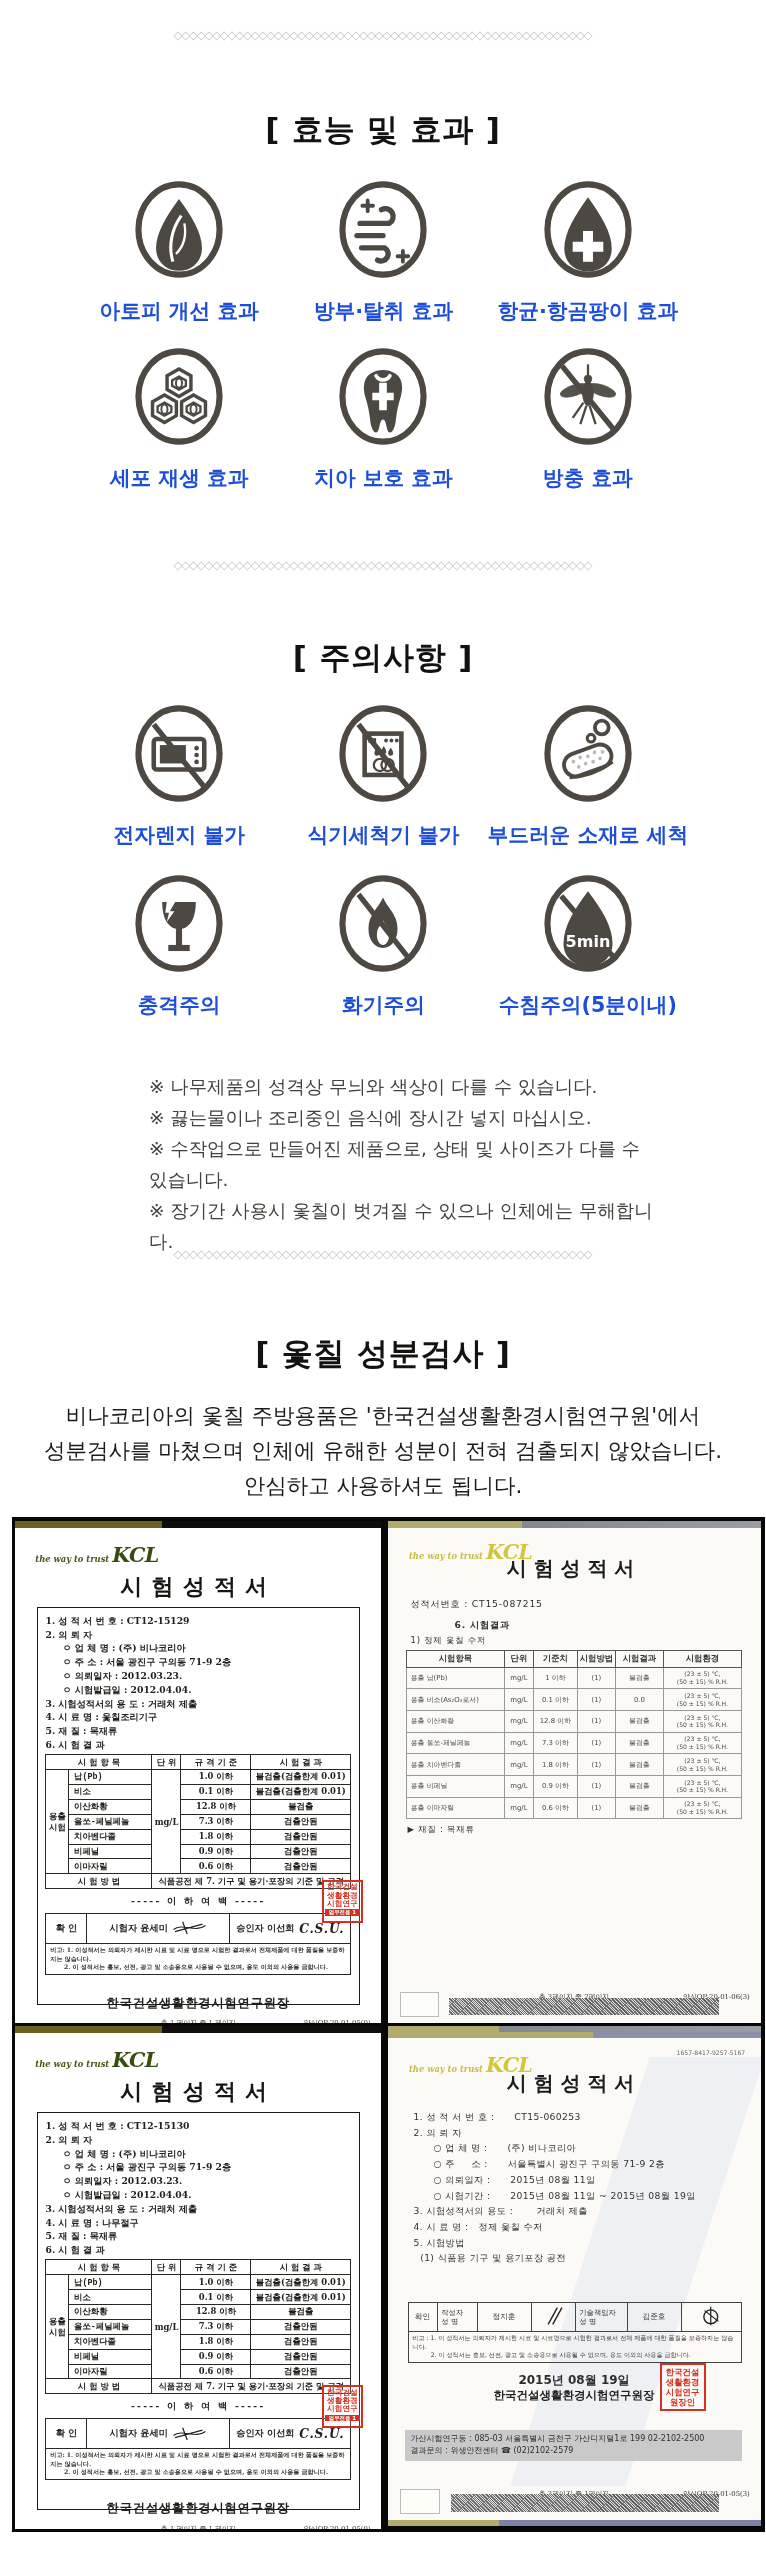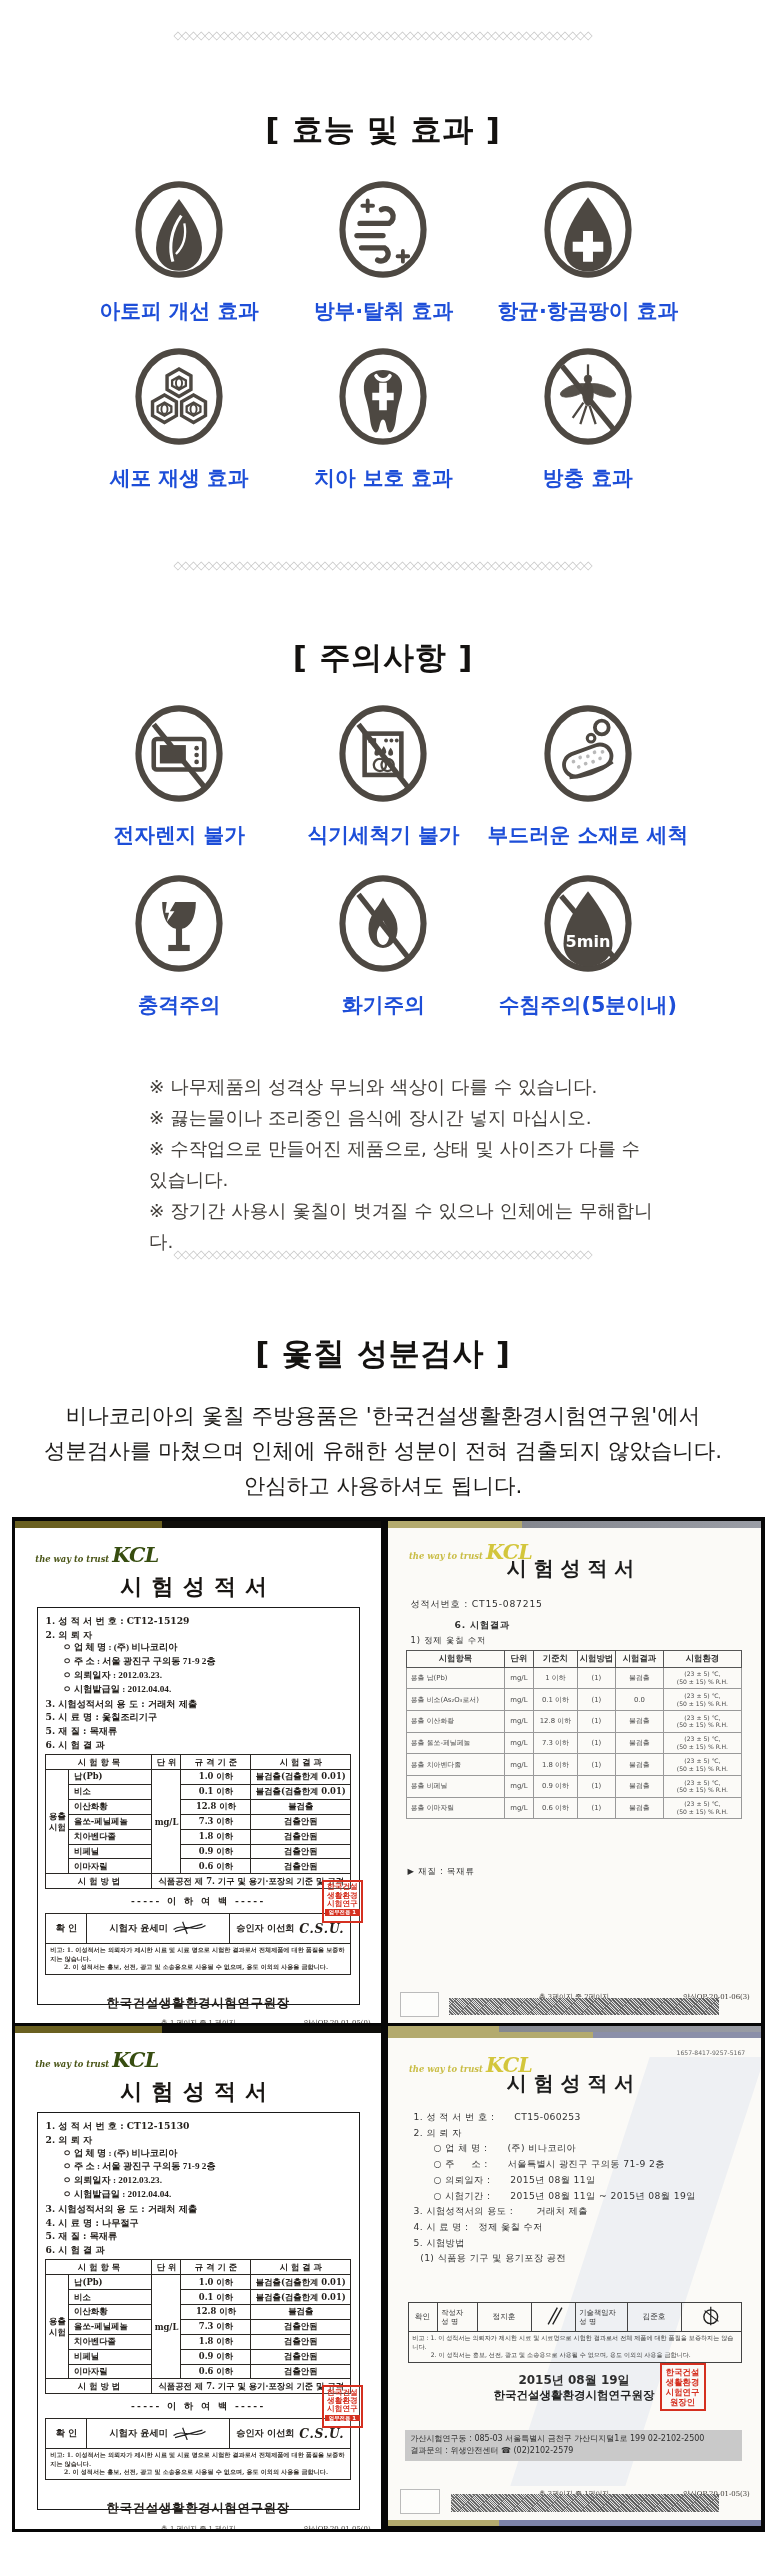--- a/index.html
+++ b/index.html
@@ -54,27 +54,27 @@
 
   .c-title-serif{position:absolute;width:100%;text-align:center;font-family:"DejaVu Serif",serif;
     font-size:22px;letter-spacing:9.2px;color:#171411;font-weight:600;}
   .c-title-sans{position:absolute;width:100%;text-align:center;font-size:20px;letter-spacing:6.9px;
     color:#1c1c1c;font-weight:800;}
 
   
   .bigbox{position:absolute;left:21.5px;top:86px;width:323px;height:398px;border:1.5px solid #1a1a1a;
     padding:6.1px 7.7px;box-sizing:border-box;font-family:"DejaVu Serif",serif;color:#24201c;}
   .bigbox .il{font-size:9.2px;line-height:13.8px;font-weight:700;white-space:nowrap;}
-  .bigbox .il.ind{padding-left:17px;font-family:Liberation Serif, serif;}
+  .bigbox .il.ind{padding-left:17px;}
 
   table.t1{border-collapse:collapse;width:100%;table-layout:fixed;margin-top:2.3px;
     font-family:"DejaVu Serif",serif;}
   table.t1 th,table.t1 td{border:1.1px solid #2a2723;font-size:8.4px;font-weight:700;
     text-align:center;padding:0.8px 1.5px;height:12.3px;overflow:hidden;white-space:nowrap;}
-  table.t1 td.l{text-align:left;padding-left:4.6px;}
+  table.t1 td.l{text-align:left;padding-left:4.6px;font-family:Liberation Mono, monospace;}
   table.t1 .grp{white-space:pre-line;font-size:8.4px;}
   .blankline{text-align:center;font-size:9.2px;letter-spacing:2.3px;margin:6.1px 0 4.6px 0;
     font-family:"DejaVu Serif",serif;font-weight:700;}
   .signbox{display:flex;border:1.5px solid #2a2723;height:29px;align-items:stretch;
     font-family:"DejaVu Serif",serif;}
   .signbox>div{display:flex;align-items:center;justify-content:center;font-size:9.2px;
     font-weight:700;gap:4.6px;}
   .signbox .sc1{width:40px;border-right:1.1px solid #2a2723;}
   .signbox .sc2{width:142px;border-right:1.1px solid #2a2723;}
   .signbox .sc3{flex:1;}
@@ -335,21 +335,21 @@
       </div>
       <div class="c-title-serif" style="top:51px;">시험성적서</div>
       <div class="bigbox">
         <div class="il">1. 성 적 서 번 호 : CT12-15129</div>
         <div class="il">2. 의 뢰 자</div>
         <div class="il ind">ㅇ 업 체 명 :  (주) 비나코리아</div>
         <div class="il ind">ㅇ 주      소 :  서울 광진구 구의동 71-9 2층</div>
         <div class="il ind">ㅇ 의뢰일자 :  2012.03.23.</div>
         <div class="il ind">ㅇ 시험발급일 : 2012.04.04.</div>
         <div class="il">3. 시험성적서의  용 도 : 거래처 제출</div>
-        <div class="il">5. 시 료 명 :  옻칠조리기구</div>
+        <div class="il">4. 시 료 명 :  옻칠조리기구</div>
         <div class="il">5. 재    질 :  목재류</div>
         <div class="il">6. 시 험 결 과</div>
         <table class="t1">
           <colgroup>
               <col style="width:23px">
               <col style="width:83px">
               <col style="width:29px">
               <col style="width:70px">
               <col>
             </colgroup>
@@ -524,21 +524,21 @@
               <td class="l">용출 이마자릴</td>
               <td>mg/L</td>
               <td>0.6 이하</td>
               <td>(1)</td>
               <td>불검출</td>
               <td class="env">(23 ± 5) ℃,
 (50 ± 15) % R.H.</td>
             </tr>
       </tbody>
         </table>
-      <div class="c2line" style="top:303px;left:20px;font-size:8.4px;margin-top:42px;">▶ 재질 : 목재류</div>
+      <div class="c2line" style="top:303px;left:20px;font-size:8.4px;">▶ 재질 : 목재류</div>
       <div class="pageline" style="bottom:31px;">
         <span class="pc">총 3페이지 중 2페이지</span>
         <span class="pf">양식QP-20-01-06(3)</span>
       </div>
       <div class="noise" style="position:absolute;left:61px;bottom:7.7px;width:270px;height:17.6px;"></div>
       <div class="whitebox" style="left:12.3px;bottom:6.1px;width:37px;height:23px;"></div>
     </div>
 
     <div class="cert" id="cert3">
       <div class="bar" style="top:0;">

